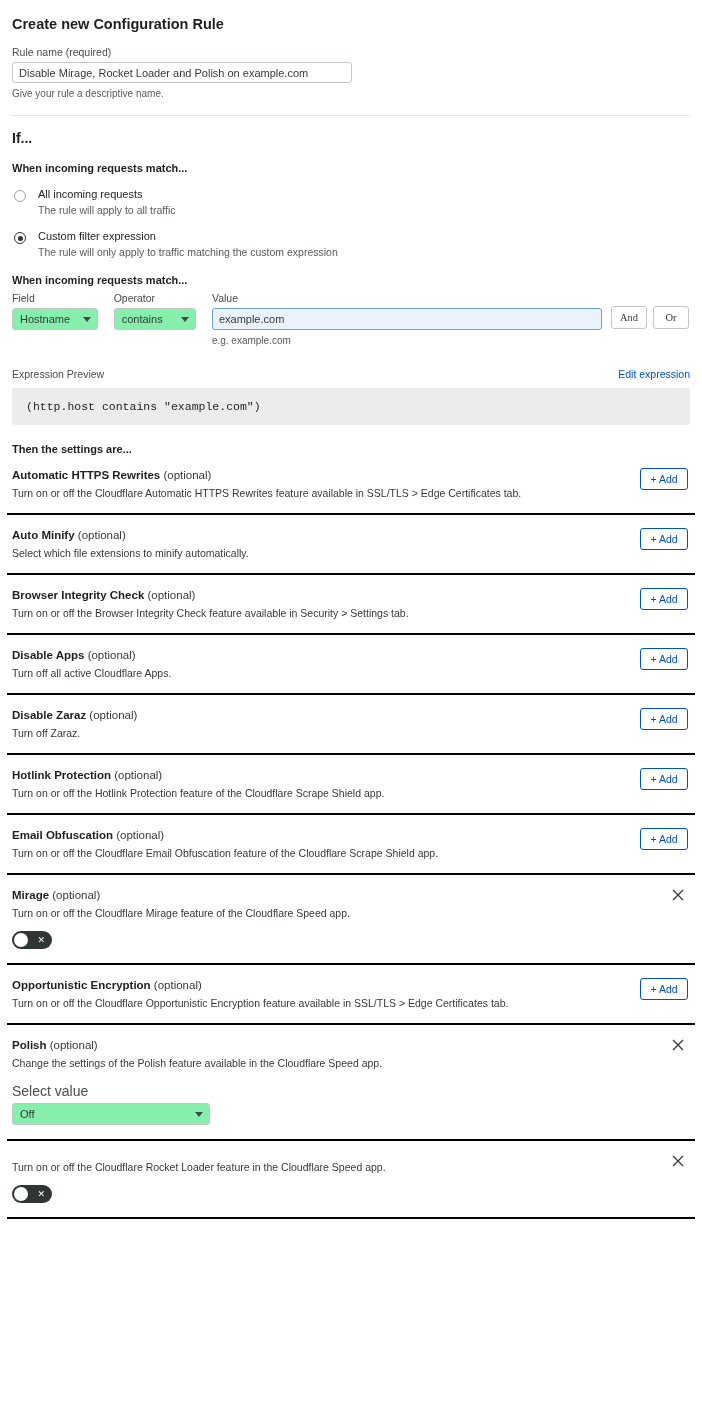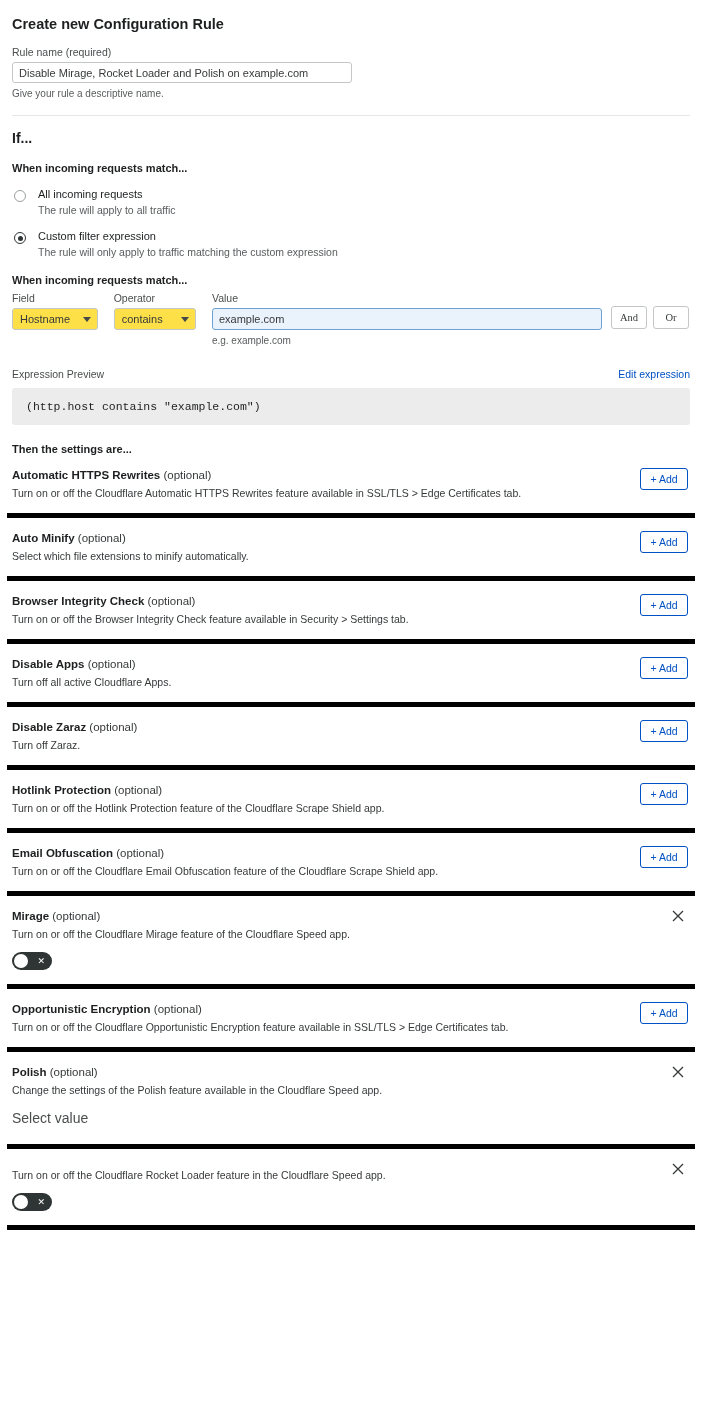--- a/index.html
+++ b/index.html
@@ -109,21 +109,21 @@
   .col-label {
     font-size: 10.5px;
     color: #4a4d4e;
     margin-bottom: 4px;
   }
   .select-box {
     position: relative;
     height: 22px;
     border: 1px solid #c4c7c8;
     border-radius: 3px;
-    background: #fde047;
+    background: #86efac;
     font-size: 11px;
     color: #36393a;
     display: flex;
     align-items: center;
     padding: 0 18px 0 7px;
   }
   .select-box .caret {
     position: absolute;
     right: 6px;
     top: 50%;
@@ -197,21 +197,21 @@
   }
   .then-head {
     font-size: 11px;
     font-weight: bold;
     color: #1d1f20;
     margin: 18px 0 0 5px;
   }
   .setting {
     position: relative;
     padding: 14px 5px 14px 5px;
-    border-bottom: 5px solid #000000;
+    border-bottom: 2px solid #000000;
   }
   .setting:first-of-type { border-top: 1px solid #e6e8e8; margin-top: 11px;}
   .setting .s-title {
     font-size: 11.5px;
     font-weight: bold;
     color: #1d1f20;
   }
   .setting .s-title .opt {
     font-weight: normal;
     color: #36393a;
@@ -412,20 +412,24 @@
 
   <div class="setting">
     <div class="s-title"><span>Polish</span> <span class="opt">(optional)</span></div>
     <div class="s-desc">Change the settings of the Polish feature available in the Cloudflare Speed app.</div>
     <div class="close-btn">
       <svg width="16" height="16" viewBox="0 0 16 16">
           <path d="M3 3 L13 13 M13 3 L3 13" stroke="#36393a" stroke-width="1.3" fill="none"></path>
         </svg>
     </div>
     <div class="select-value-label">Select value</div>
+    <div class="select-box polish-select">
+      <span>Off</span>
+      <span class="caret"></span>
+    </div>
   </div>
 
   <div class="setting">
     <div class="s-desc">Turn on or off the Cloudflare Rocket Loader feature in the Cloudflare Speed app.</div>
     <div class="close-btn">
       <svg width="16" height="16" viewBox="0 0 16 16">
           <path d="M3 3 L13 13 M13 3 L3 13" stroke="#36393a" stroke-width="1.3" fill="none"></path>
         </svg>
     </div>
     <div class="toggle">

